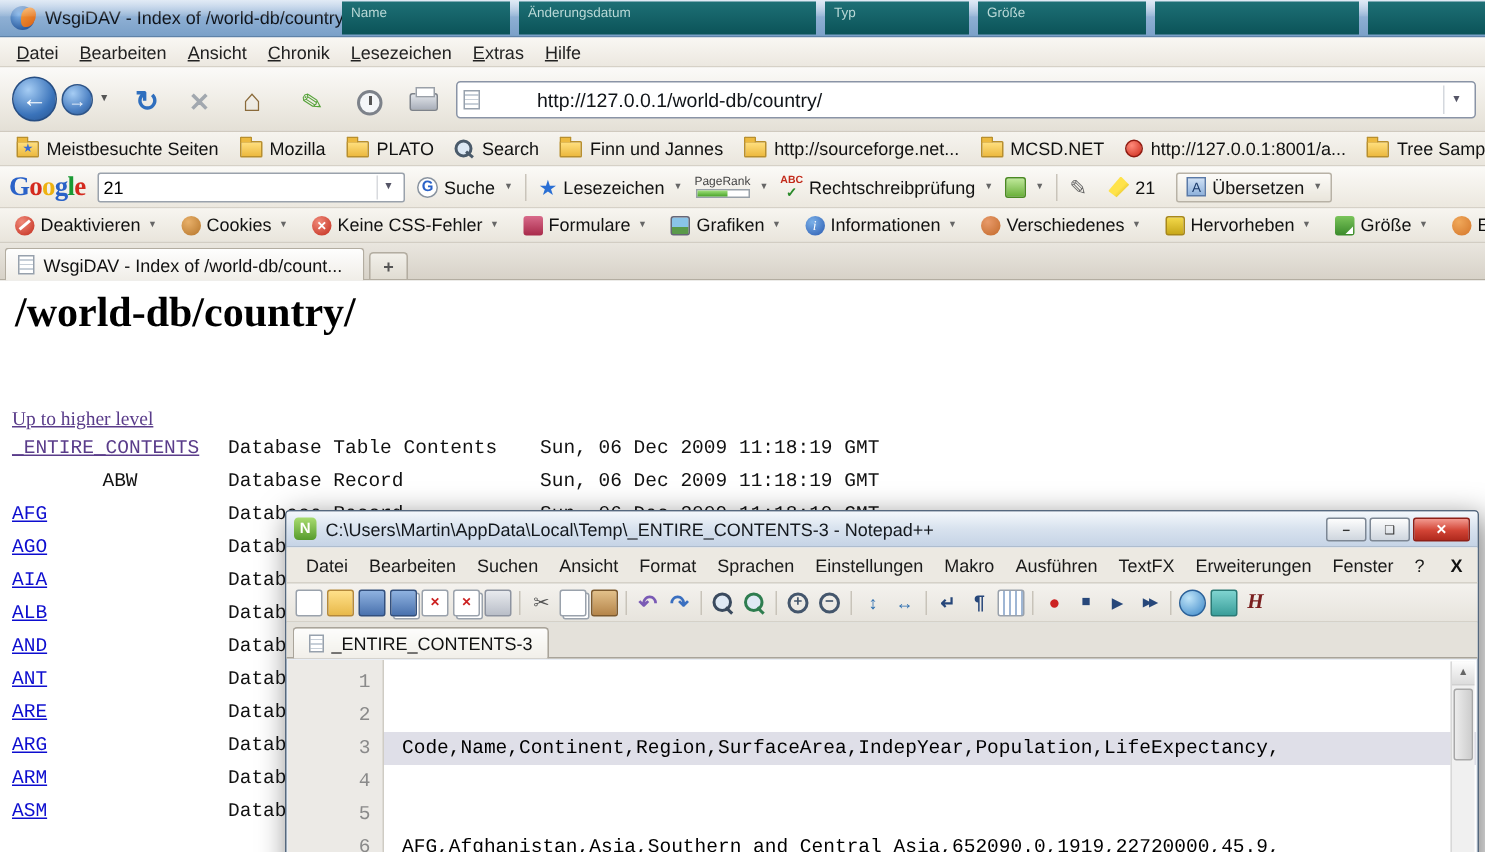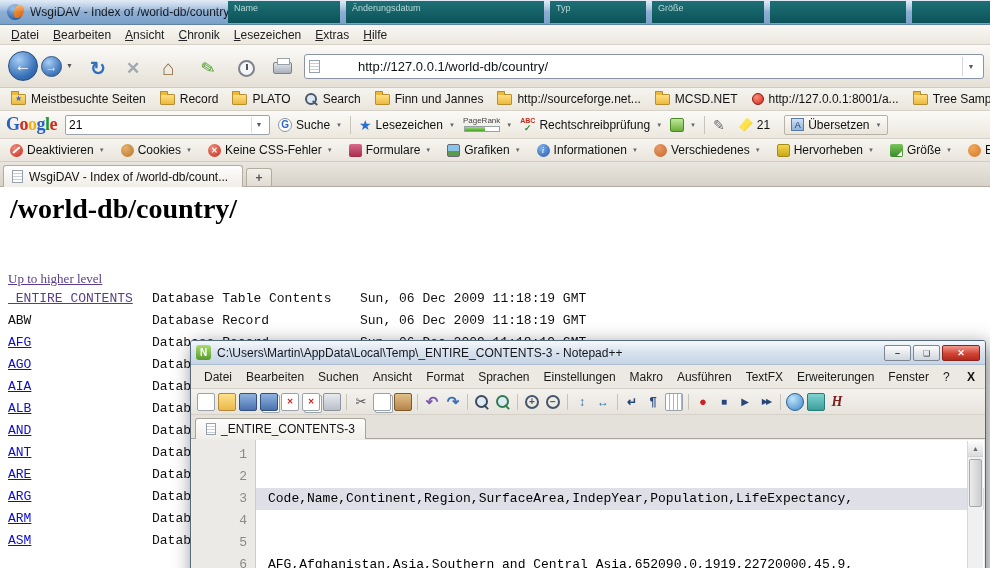--- a/index.html
+++ b/index.html
@@ -125,21 +125,21 @@
 .content{position:absolute;left:0;top:187px;right:0;bottom:0;background:#fff;}
 .page-h1{position:absolute;left:10px;top:6px;font-family:"Liberation Serif",serif;font-size:28px;font-weight:bold;color:#000;}
 .uplink{position:absolute;left:8px;top:84px;font-family:Liberation Serif, serif;font-size:13px;color:#5a3c8a;text-decoration:underline;cursor:pointer;}
 .listing{position:absolute;left:8px;top:104px;right:0;font-family:"Liberation Mono",monospace;font-size:13px;}
 .row{height:22px;display:flex;align-items:flex-start;}
 .c-name{width:144px;flex:none;}
 .c-desc{width:208px;flex:none;color:#111;}
 .c-date{flex:1;color:#111;}
 .st-link .c-name{color:#0d0dcf;text-decoration:underline;cursor:pointer;}
 .st-visited .c-name{color:#5a3c8a;text-decoration:underline;cursor:pointer;}
-.st-plain .c-name{color:#111;}
+.st-plain .c-name{color:#111;text-align:center;}
 
 
 .np{position:absolute;left:190px;top:340px;width:796px;height:300px;background:#e9eef5;border:1px solid #55687e;border-radius:3px 3px 0 0;box-shadow:3px 5px 20px rgba(0,0,0,.5);}
 .np-title{height:24px;background:linear-gradient(#f4f8fc,#d8e2ee 50%,#c6d4e6);border-bottom:1px solid #aebdcf;position:relative;border-radius:2px 2px 0 0;}
 .np-ico{position:absolute;left:5px;top:4px;width:15px;height:15px;border-radius:3px;background:linear-gradient(#a8dc70,#569b2c);color:#fff;font-size:10px;font-weight:bold;display:flex;align-items:center;justify-content:center;}
 .np-ico::before{content:"N";}
 .np-title-text{position:absolute;left:26px;top:5px;font-size:12px;color:#14181d;white-space:nowrap;}
 .np-btns{position:absolute;right:5px;top:4px;display:flex;gap:2px;}
 .np-b{width:27px;height:16px;border:1px solid #7d8794;border-radius:2px;background:linear-gradient(#fdfdfd,#cfd6de);display:flex;align-items:center;justify-content:center;font-size:9px;color:#333;}
 .np-min::before{content:"–";font-weight:bold;}
@@ -243,21 +243,21 @@
     </div>
   </div>
 
   <div class="bmbar">
     <div class="bm">
         <span class="folder star"></span>
         <span>Meistbesuchte Seiten</span>
       </div>
     <div class="bm">
         <span class="folder"></span>
-        <span>Record</span>
+        <span>Mozilla</span>
       </div>
     <div class="bm">
         <span class="folder"></span>
         <span>PLATO</span>
       </div>
     <div class="bm">
         <span class="mag"></span>
         <span>Search</span>
       </div>
     <div class="bm">

